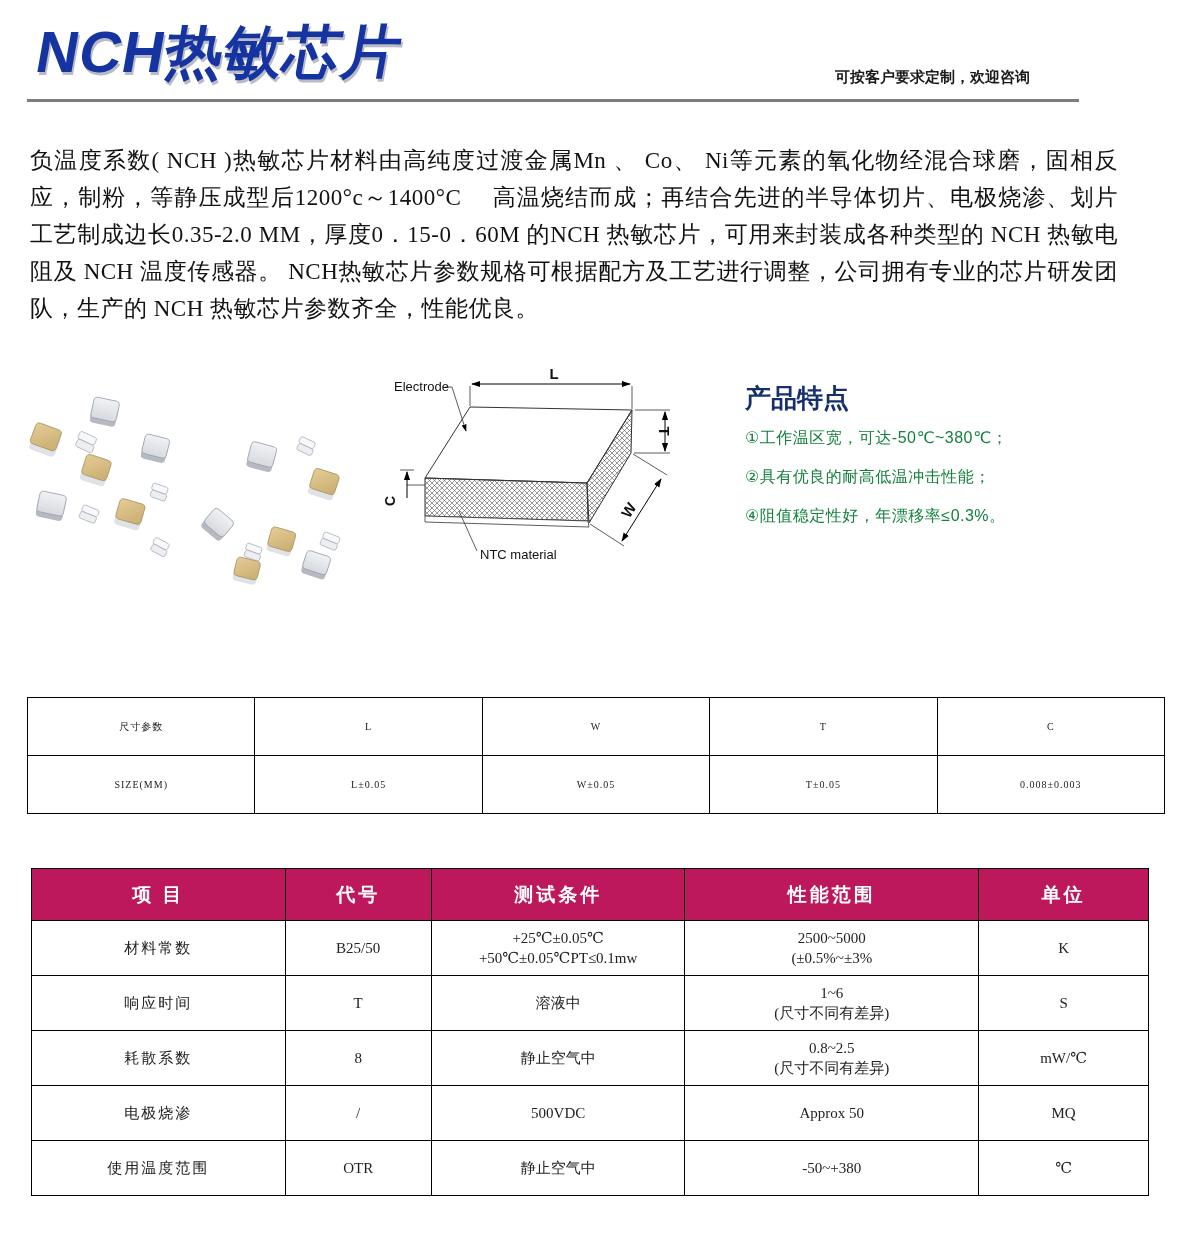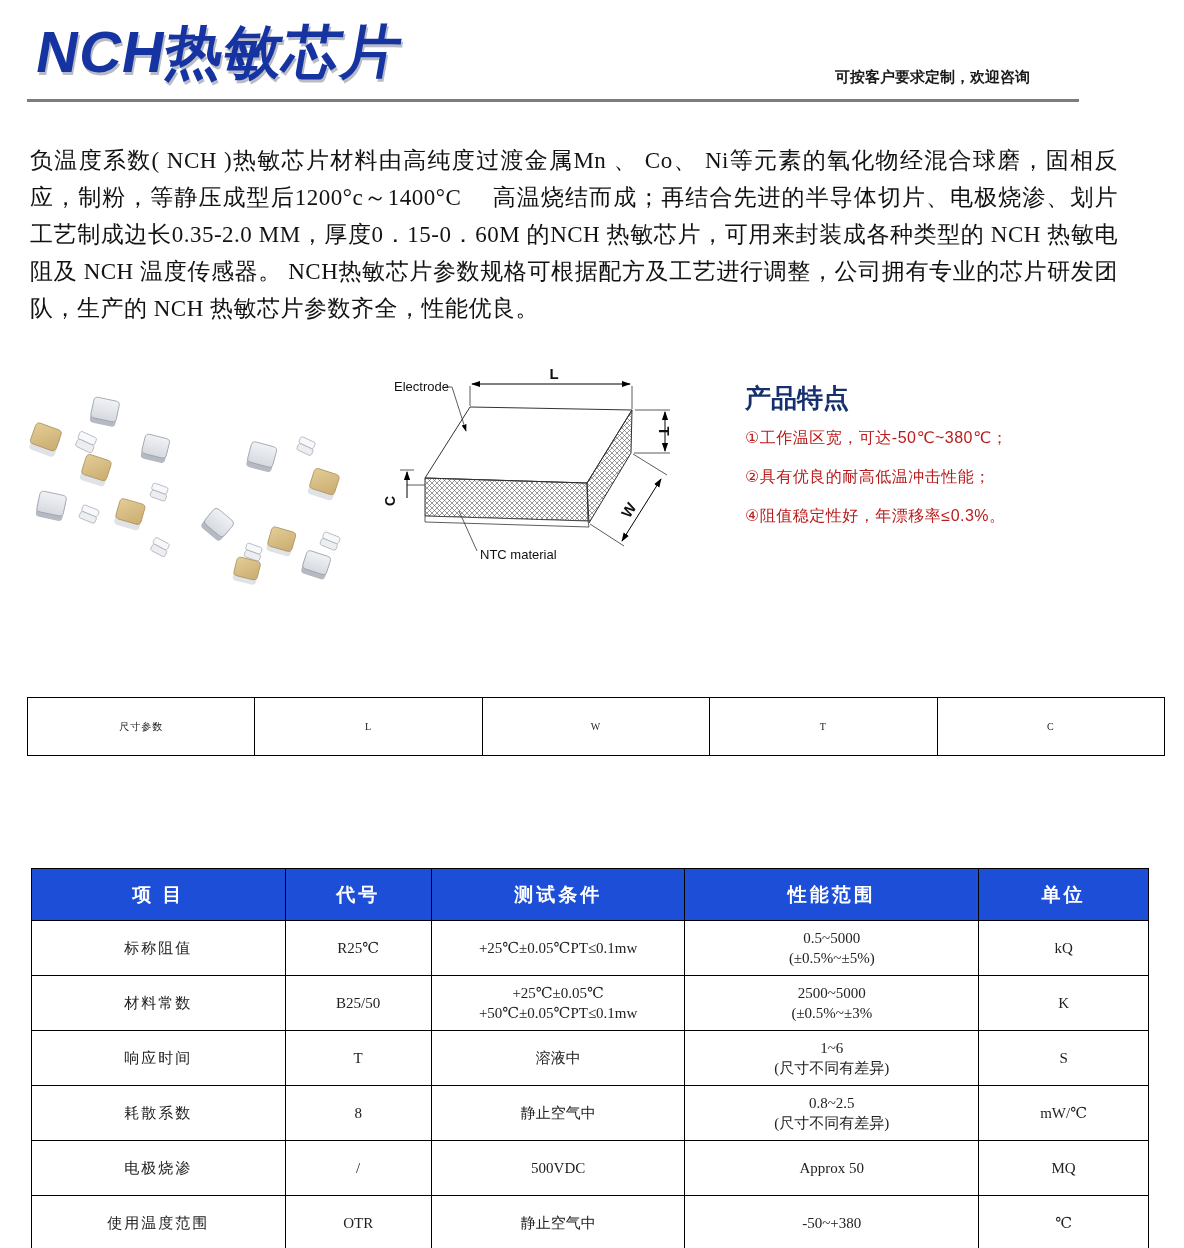--- a/index.html
+++ b/index.html
@@ -20,30 +20,30 @@
          color:#121212;text-align:justify;letter-spacing:0.5px;}
 
   
   .chips{position:absolute;left:25px;top:390px;}
   .diagram{position:absolute;left:382px;top:363px;}
 
   
   .features{position:absolute;left:733px;top:381px;width:420px;margin-left:12px;}
   .features-title{font-family:"Liberation Sans","DejaVu Sans",sans-serif;font-weight:bold;
                   font-size:26px;color:#16306e;margin:0 0 12px 0;}
-  .feature-item{font-size:16px;color:#b91c1c;margin:0 0 18px 0;
+  .feature-item{font-size:16px;color:#15803d;margin:0 0 18px 0;
                 font-family:"Liberation Sans","DejaVu Sans",sans-serif;letter-spacing:0.5px;}
 
   
   table{border-collapse:collapse;table-layout:fixed;}
   .size-table{position:absolute;left:27px;top:697px;width:1138px;}
   .size-table td{border:1px solid #000;text-align:center;vertical-align:middle;
                  font-size:10px;color:#222;height:55px;letter-spacing:1px;}
   .spec-table{position:absolute;left:31px;top:868px;width:1118px;}
-  .spec-table th{background:#1d4ed8;color:#ffffff;font-size:19px;font-weight:bold;
+  .spec-table th{background:#be185d;color:#ffffff;font-size:19px;font-weight:bold;
                  height:49px;border:1px solid #000;letter-spacing:3px;
                  font-family:"Liberation Sans","DejaVu Sans",sans-serif;}
   .spec-table td{border:1px solid #000;text-align:center;vertical-align:middle;
                  font-size:15px;color:#222;height:50px;line-height:1.35;padding:2px 4px;}
   .spec-table td.c-item{letter-spacing:2px;}
 </style>
 </head>
 <body>
 
 <div id="page">
@@ -207,20 +207,27 @@
         <col style="width:20%">
         <col style="width:20%">
       </colgroup>
     <tbody>
       <tr>
         <td>尺寸参数</td>
         <td>L</td>
         <td>W</td>
         <td>T</td>
         <td>C</td>
+      </tr>
+      <tr>
+        <td>SIZE(MM)</td>
+        <td>L±0.05</td>
+        <td>W±0.05</td>
+        <td>T±0.05</td>
+        <td>0.008±0.003</td>
       </tr>
     </tbody>
   </table>
 
   <table class="spec-table">
     <colgroup>
         <col style="width:22.7%">
         <col style="width:13.1%">
         <col style="width:22.7%">
         <col style="width:26.3%">
@@ -231,38 +238,20 @@
         <th>项 目</th>
         <th>代号</th>
         <th>测试条件</th>
         <th>性能范围</th>
         <th>单位</th>
       </tr>
     </thead>
     <tbody>
         <tr>
           <td class="c-item">
-            <div>标称阻值</div>
-          </td>
-          <td>
-            <div>R25℃</div>
-          </td>
-          <td>
-            <div>+25℃±0.05℃PT≤0.1mw</div>
-          </td>
-          <td>
-            <div>0.5~5000</div>
-            <div>(±0.5%~±5%)</div>
-          </td>
-          <td>
-            <div>kQ</div>
-          </td>
-        </tr>
-        <tr>
-          <td class="c-item">
             <div>材料常数</div>
           </td>
           <td>
             <div>B25/50</div>
           </td>
           <td>
             <div>+25℃±0.05℃</div>
             <div>+50℃±0.05℃PT≤0.1mw</div>
           </td>
           <td>

